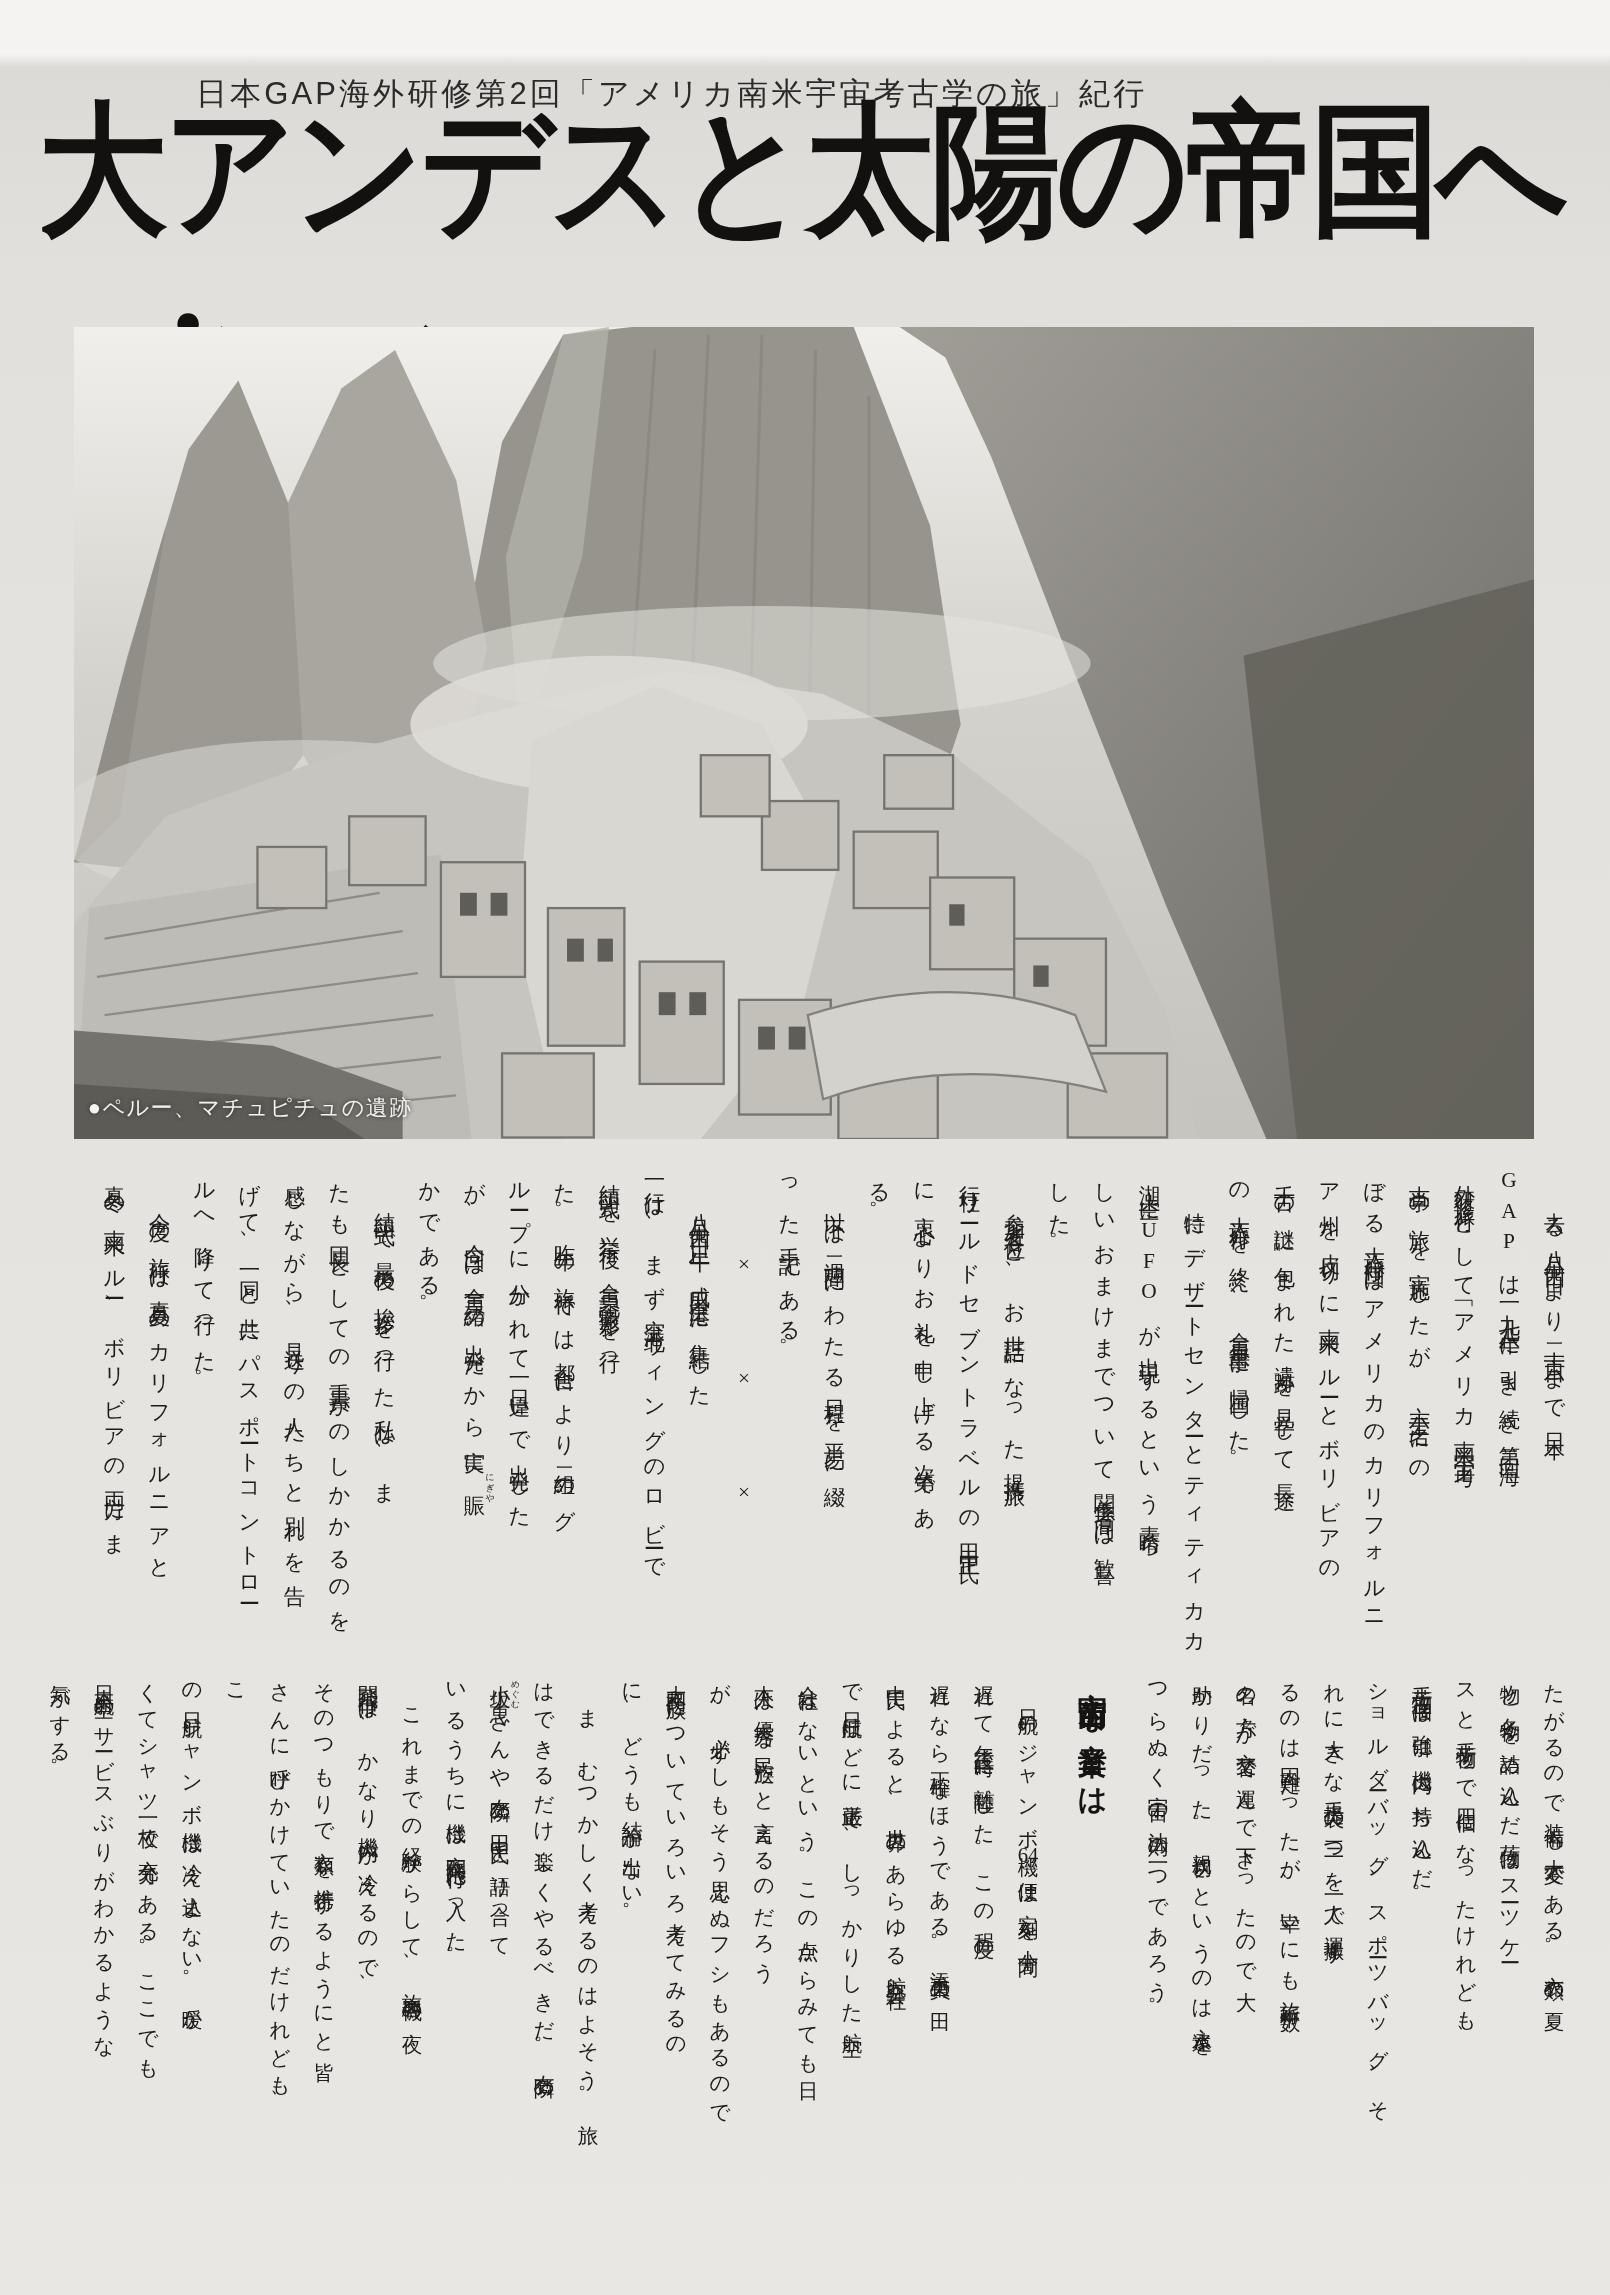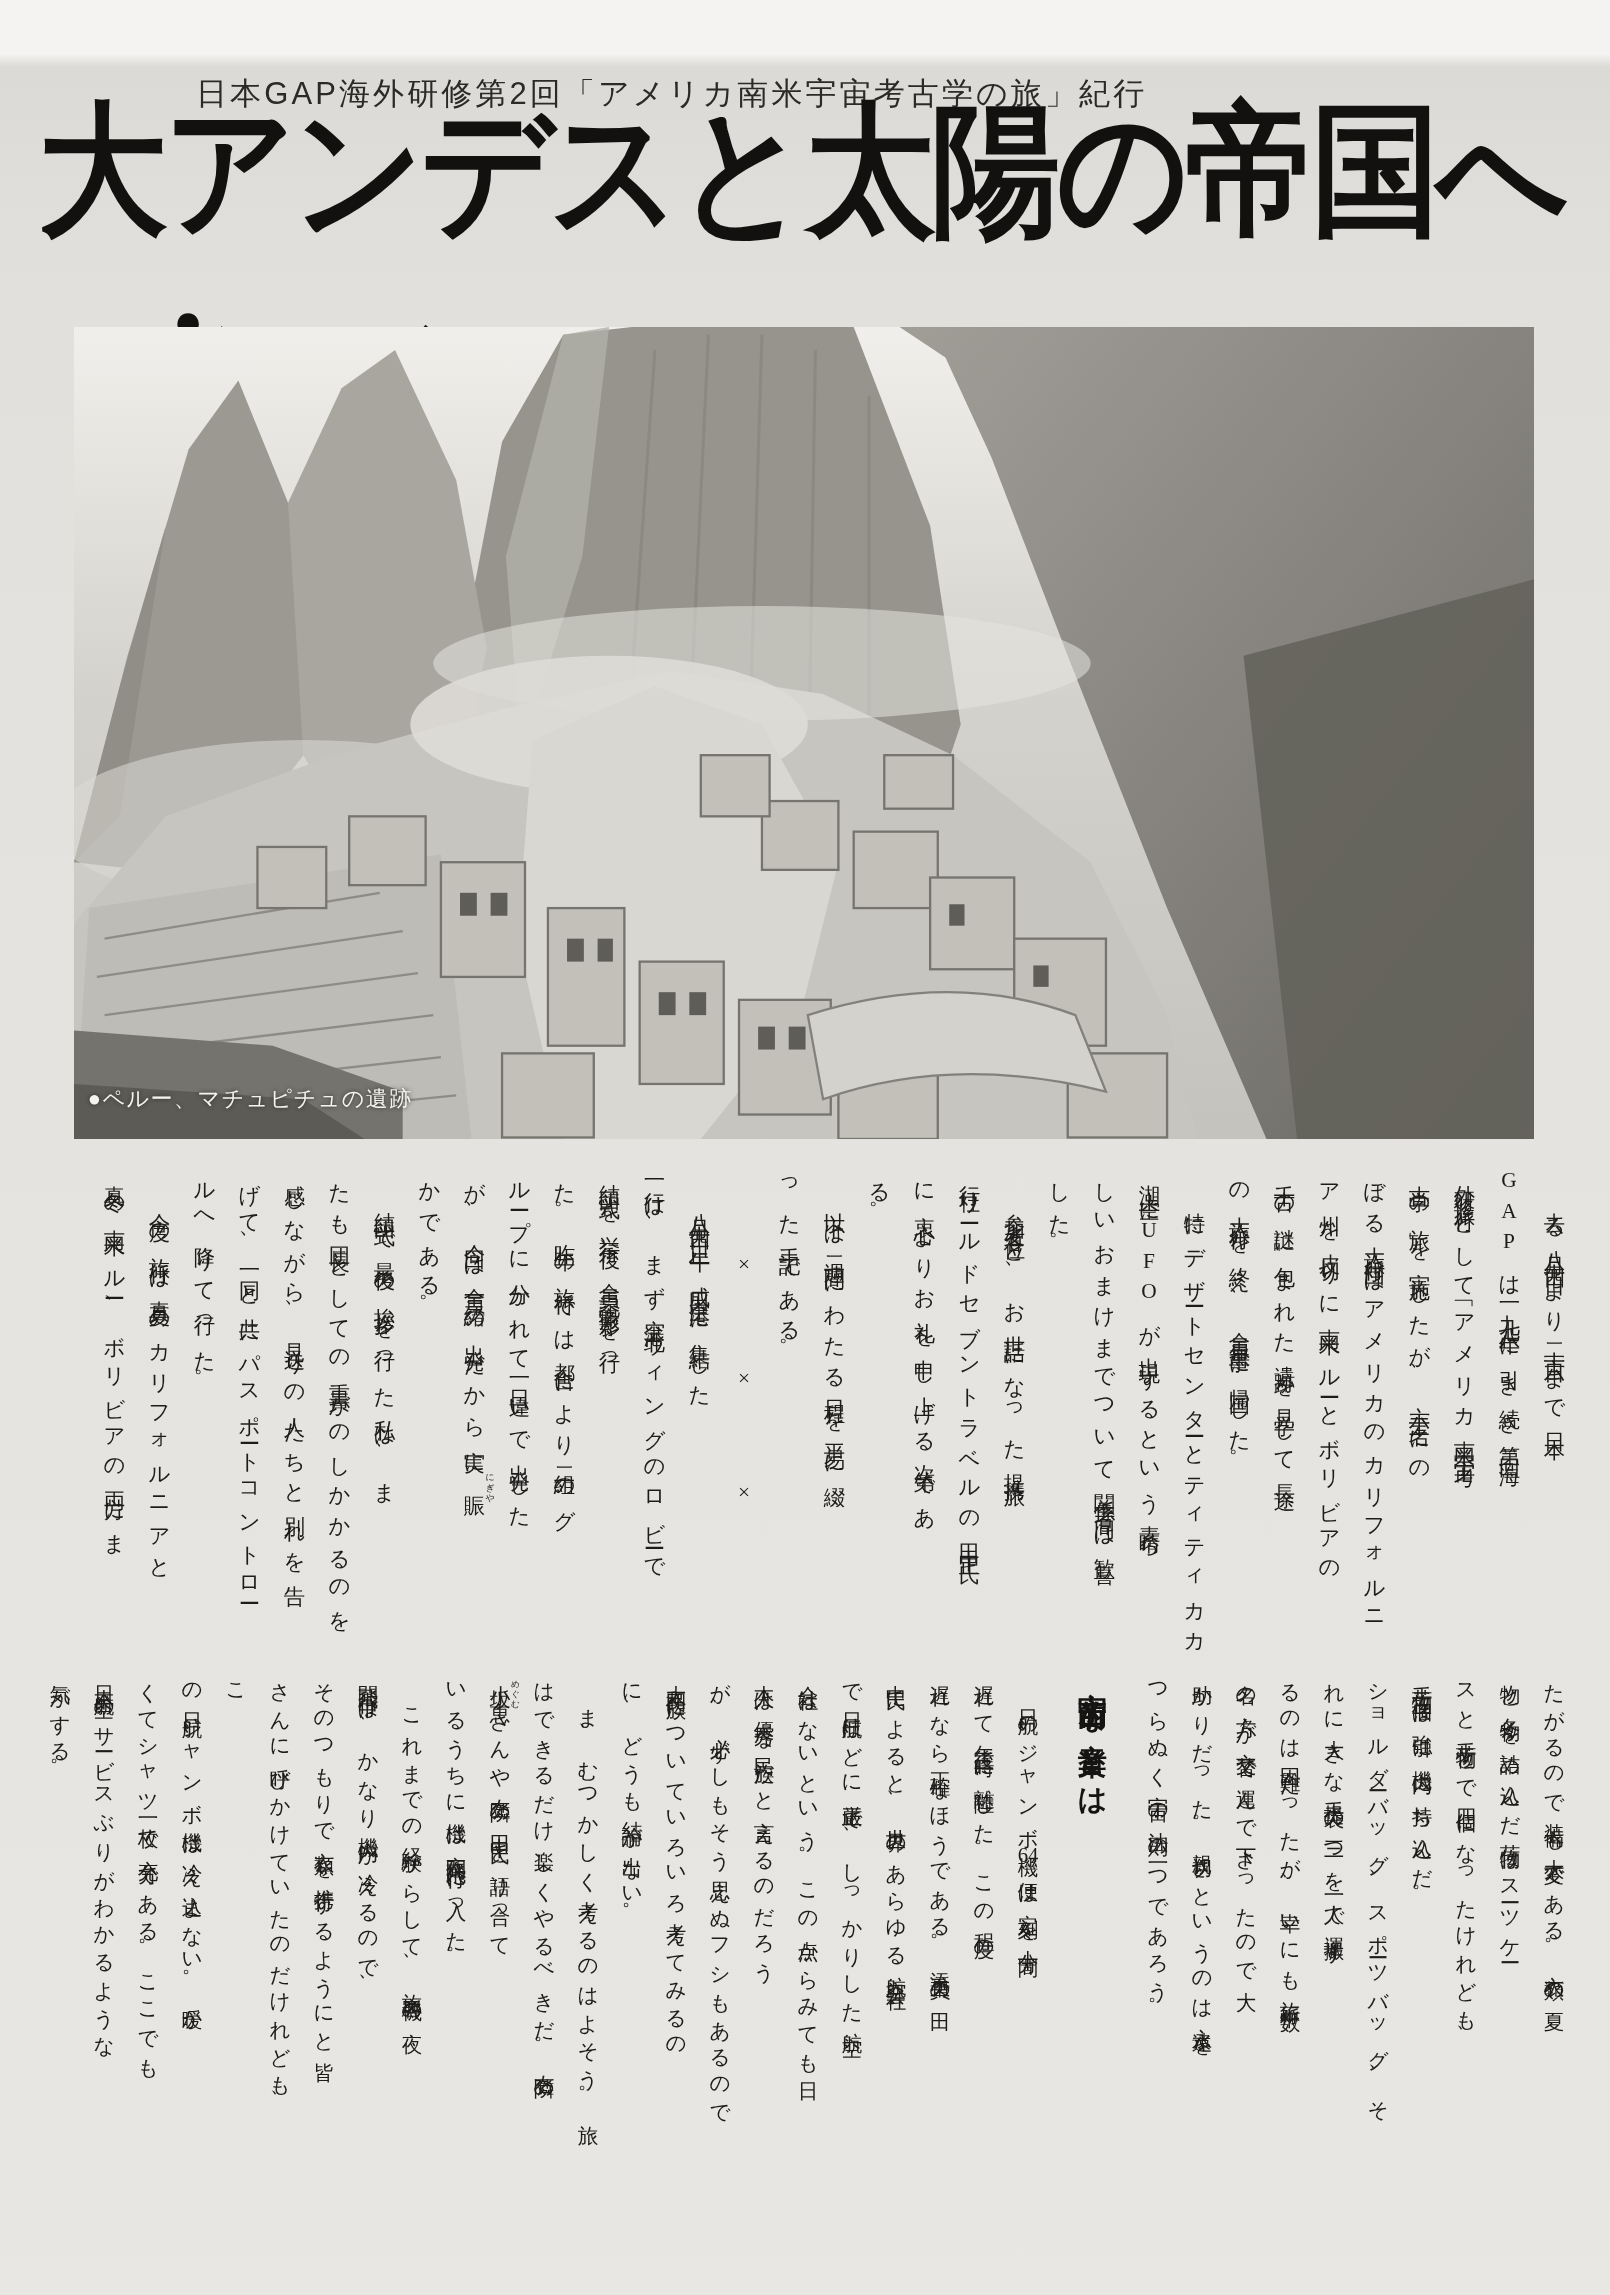--- a/index.html
+++ b/index.html
@@ -34,21 +34,21 @@
     font-size:37px; font-weight:bold; letter-spacing:15.3px; color:#171615;
     font-family:"Liberation Serif","DejaVu Serif",serif;
     margin-top:48px;
   }
   .photo{
     position:absolute; left:74px; top:327px; width:1460px; height:812px;
     background:#c9c7c2;
   }
   .photo svg{display:block;width:100%;height:100%;}
   .caption{
-    position:absolute; left:13.8px; bottom:25px; margin:0;
+    position:absolute; left:13.8px; bottom:16px; margin:0;
     font-family:"Liberation Sans","DejaVu Sans",sans-serif;
     font-size:22px; letter-spacing:1.5px; color:var(--caption);
     text-shadow:0 0 4.6px rgba(40,40,38,.9);
   }
   .tblock{
     position:absolute; right:34px;
     writing-mode:vertical-rl; text-orientation:upright;
     color:var(--ink);
   }
   .tblock .tcol{ margin:0; padding:0; }

